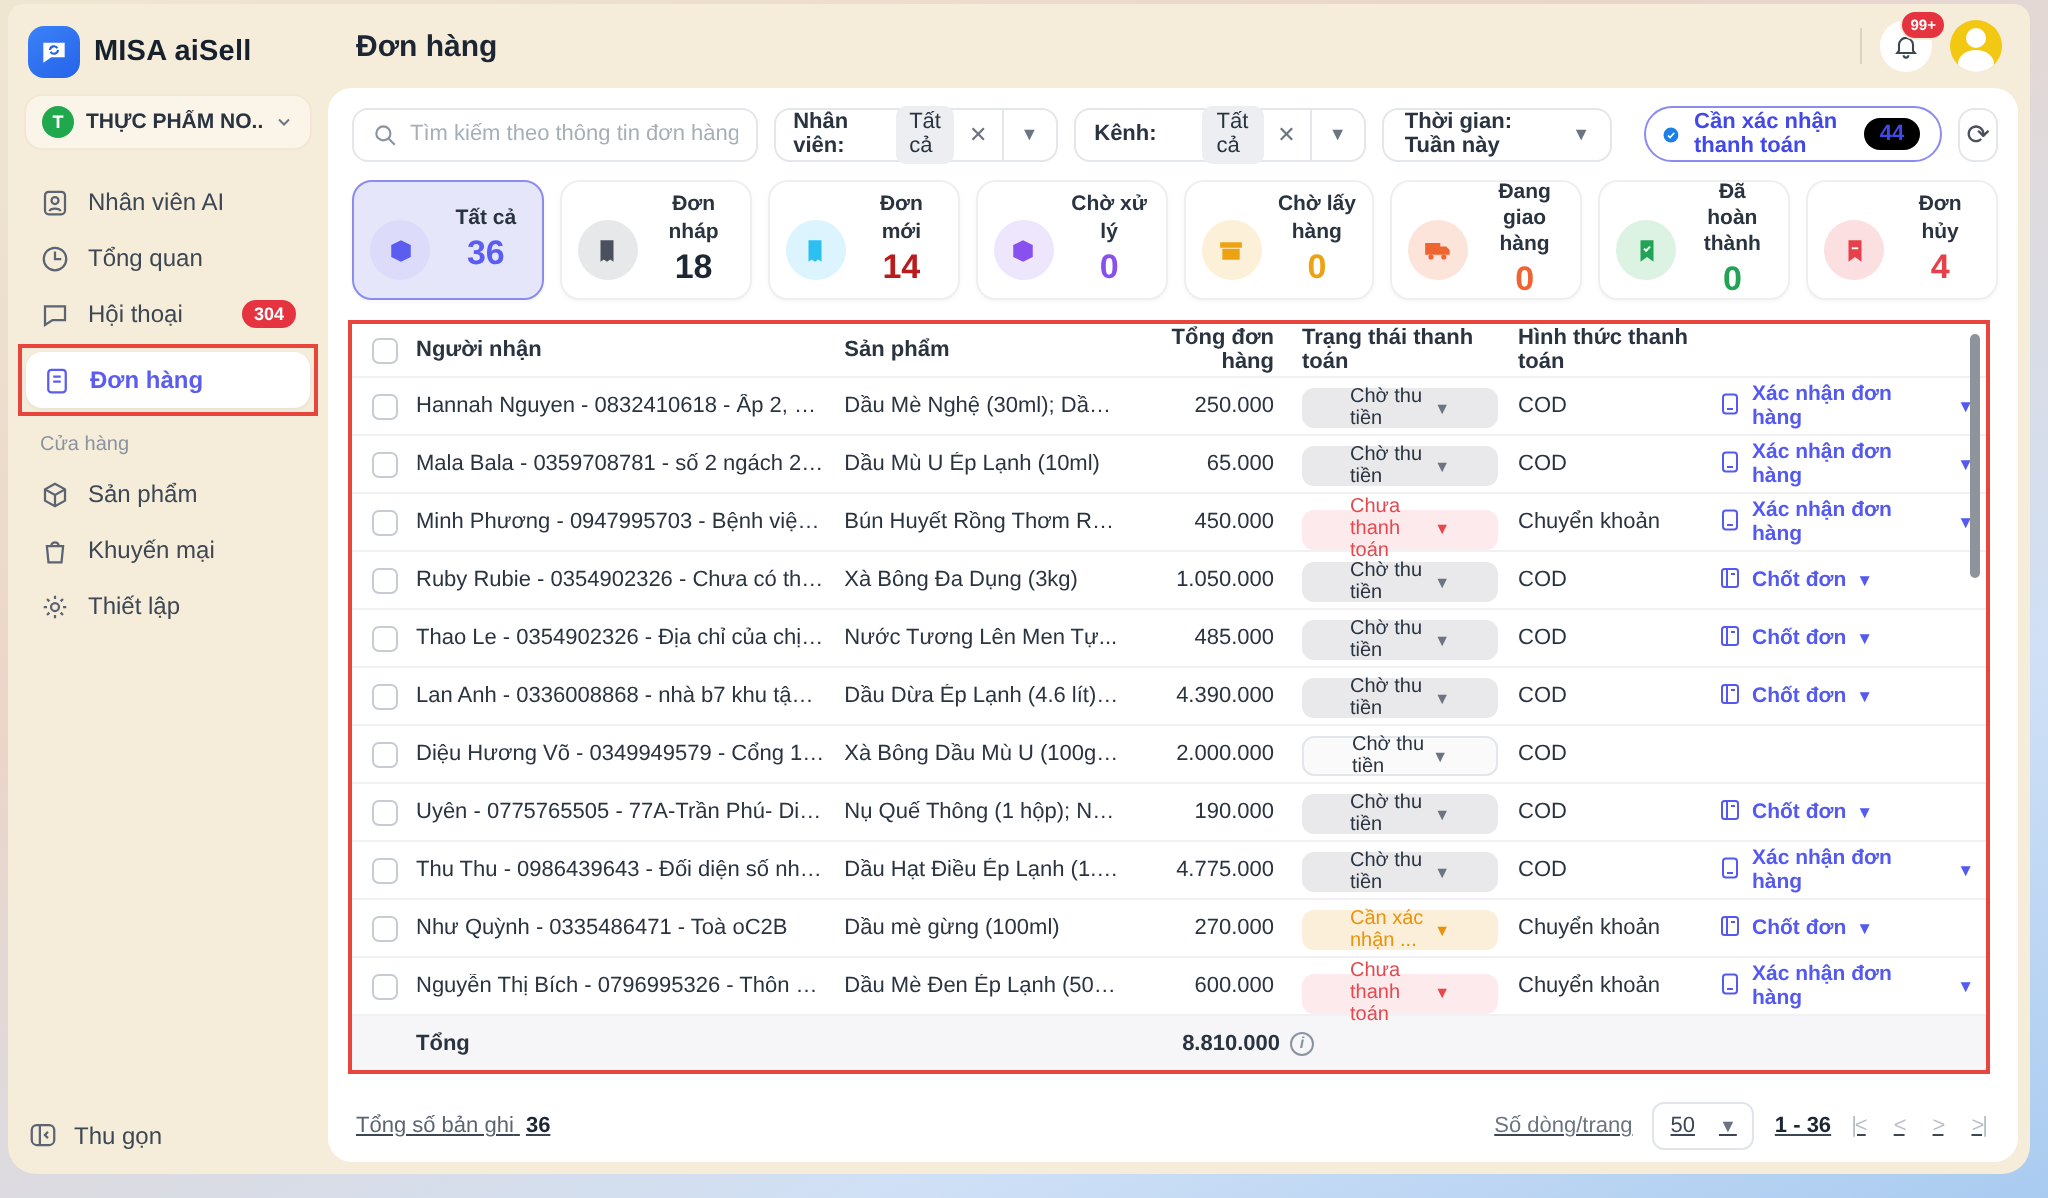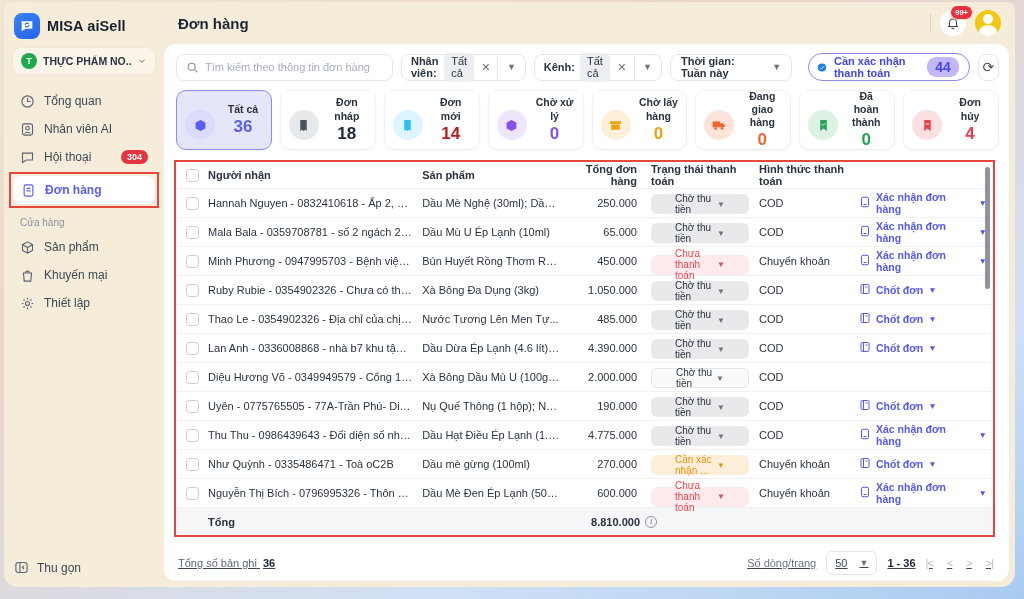--- a/index.html
+++ b/index.html
@@ -55,32 +55,32 @@
   .main-card { position:absolute; left:160px; top:42px; right:6px; bottom:6px; background:#fff;
     border-radius:12px; overflow:hidden; }
 
   .filter-row { display:flex; align-items:center; gap:8px; padding:9px 10px 0 12px; }
   .search-box { display:flex; align-items:center; gap:6px; width:286px; height:27px; border:1px solid #e3e6ea;
     border-radius:8px; padding:0 9px; background:#fff; }
   .search-box input { border:none; outline:none; flex:1; font-size:11px; font-family:inherit; color:#2a3340; background:transparent; }
   .search-box input::placeholder { color:#a6aeb8; }
   .filter-chip { display:flex; align-items:center; height:27px; border:1px solid #e3e6ea; border-radius:8px;
     background:#fff; font-size:11px; color:#2a3340; cursor:pointer; }
-  .filter-chip .f-label { padding:0 5px 0 9px; font-weight:600; }
+  .filter-chip .f-label { padding:0 23px 0 9px; font-weight:600; }
   .filter-chip .f-value { background:#eceef1; border-radius:5px; padding:2.5px 7px; }
   .filter-chip .f-x { padding:0 7px; color:#6b7480; font-size:11px; }
   .filter-chip .f-sep { width:1px; height:26px; background:#e3e6ea; }
   .filter-chip .f-caret { padding:0 9px; color:#6b7480; font-size:9px; }
   .time-chip { display:flex; align-items:center; height:27px; border:1px solid #e3e6ea; border-radius:8px;
     padding:0 10px; gap:22px; font-size:11px; font-weight:600; cursor:pointer; }
   .time-chip .f-caret { color:#6b7480; font-size:9px; }
   .filter-spacer { flex:1; }
   .confirm-btn { display:flex; align-items:center; gap:7px; height:28px; border:1px solid #8b8bf0;
     border-radius:15px; padding:0 10px 0 8px; background:#fff; color:#4348e8; font-size:11px; font-weight:600; cursor:pointer; }
-  .confirm-btn .c-badge { background:#c4b5fd; border-radius:9px; padding:2px 8px; font-size:14px; }
+  .confirm-btn .c-badge { background:#000000; border-radius:9px; padding:2px 8px; font-size:11px; }
   .refresh-btn { width:28px; height:27px; border:1px solid #e3e6ea; border-radius:8px; background:#fff;
     color:#4b515c; font-size:14px; display:flex; align-items:center; justify-content:center; cursor:pointer; }
 
   
   .tabs-row { display:flex; gap:8px; padding:9px 10px 4px 12px; }
   .tab-card { flex:1; height:60px; background:#fff; border:1px solid #efeff2; border-radius:10px;
     display:flex; align-items:center; gap:8px; padding:6px 8px; cursor:pointer;
     box-shadow:0 1px 2px rgba(30,30,60,.04); }
   .tab-card.active { background:#e6e6fb; border:1.5px solid #8b8bf0; }
   .tab-icon { width:30px; height:30px; border-radius:50%; display:flex; align-items:center; justify-content:center;
@@ -149,32 +149,32 @@
     <div class="workspace">
       <div class="ws-avatar">T</div>
       <div class="ws-name">THỰC PHẨM NO...</div>
       <svg width="10" height="10" viewBox="0 0 24 24" fill="none" stroke="#6b7480" stroke-width="2.4">
           <path d="M6 9l6 6 6-6"></path>
         </svg>
     </div>
 
     <div class="nav-item">
       <svg width="15" height="15" viewBox="0 0 24 24" fill="none" stroke-width="1.8">
-          <circle cx="12" cy="12" r="9"></circle>
-          <path d="M12 6v6h5"></path>
-        </svg>
-      <span>Tổng quan</span>
-    </div>
-    <div class="nav-item">
-      <svg width="15" height="15" viewBox="0 0 24 24" fill="none" stroke-width="1.8">
           <rect x="4" y="3" width="16" height="18" rx="3"></rect>
           <circle cx="12" cy="10" r="2.8"></circle>
           <path d="M7.5 18.5c1-2.8 8-2.8 9 0"></path>
         </svg>
       <span>Nhân viên AI</span>
+    </div>
+    <div class="nav-item">
+      <svg width="15" height="15" viewBox="0 0 24 24" fill="none" stroke-width="1.8">
+          <circle cx="12" cy="12" r="9"></circle>
+          <path d="M12 6v6h5"></path>
+        </svg>
+      <span>Tổng quan</span>
     </div>
     <div class="nav-item">
       <svg width="15" height="15" viewBox="0 0 24 24" fill="none" stroke-width="1.8">
           <path d="M4 5h16v11H10l-6 4z"></path>
         </svg>
       <span>Hội thoại</span>
       <span class="nav-badge">304</span>
     </div>
     <div class="sidebar-annot">
       <div class="nav-item active">

